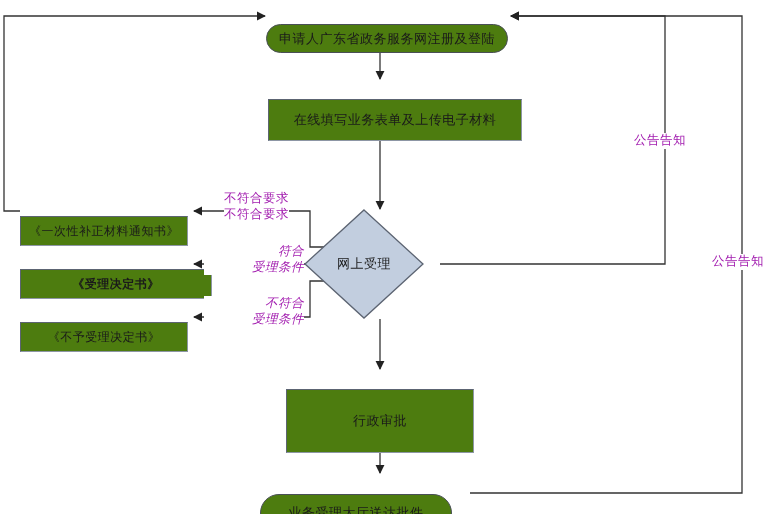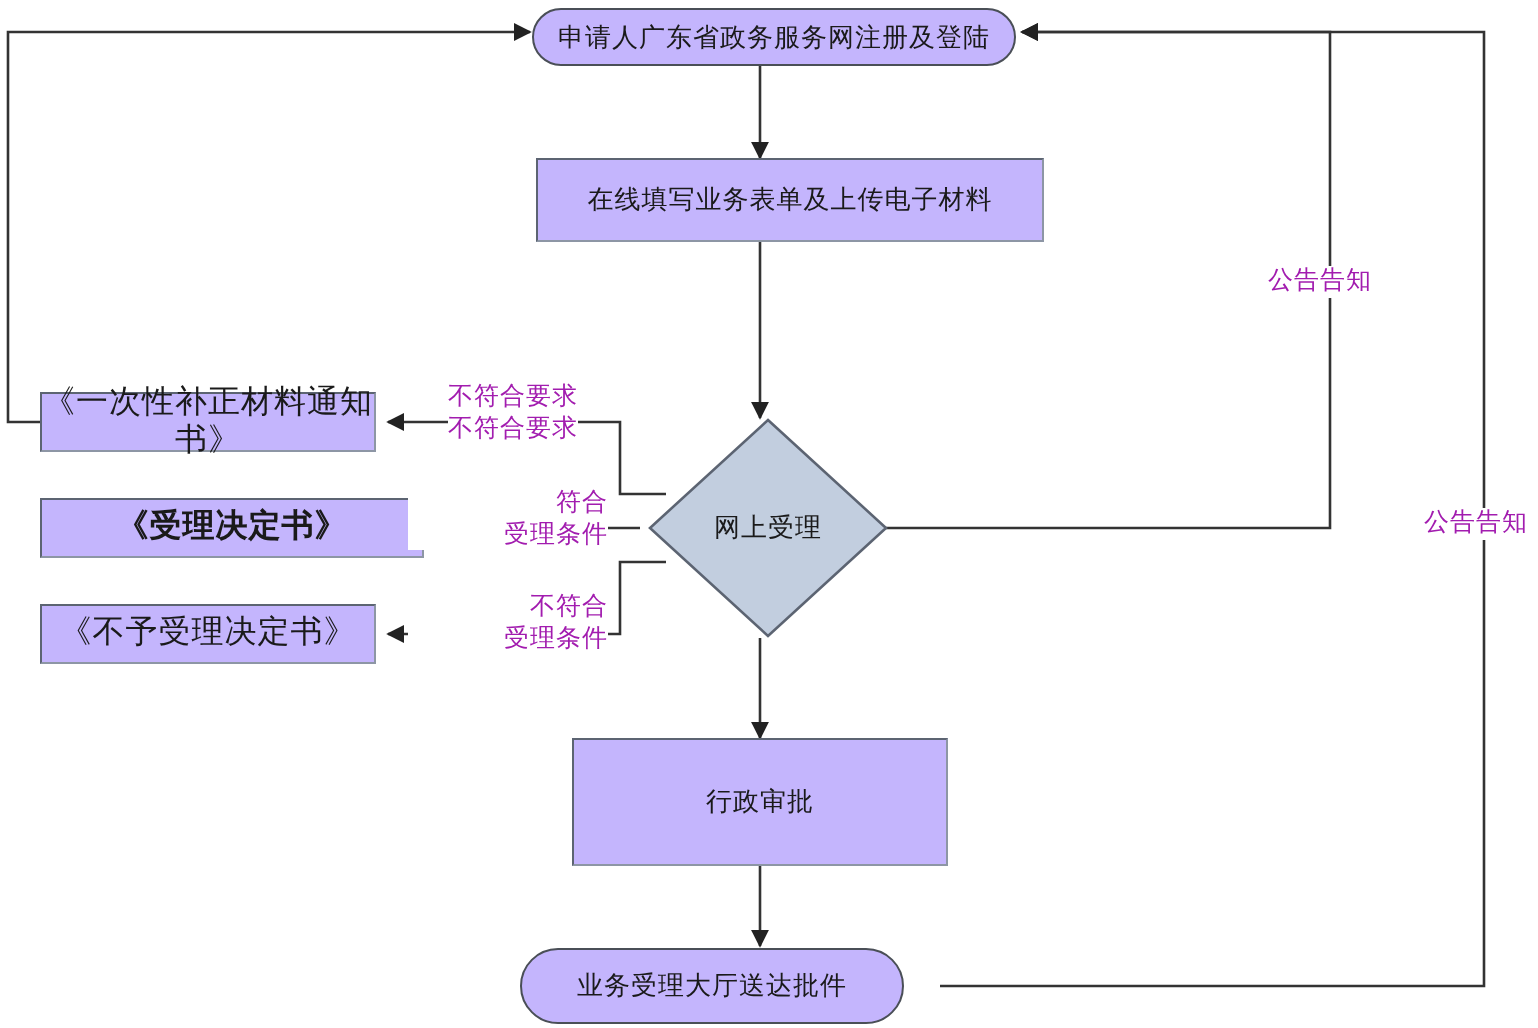--- a/index.html
+++ b/index.html
@@ -20,44 +20,45 @@
   #edges {
     position: absolute;
     left: 0;
     top: 0;
     width: 769px;
     height: 514px;
   }
   .node {
     position: absolute;
     box-sizing: border-box;
-    background: #c4b5fd;
+    background: #4d7c0f;
     border: 1px solid #6d7787;
     display: flex;
     align-items: center;
     justify-content: center;
     text-align: center;
     color: #1a1a1a;
     font-size: 13px;
     letter-spacing: 0.5px;
     line-height: 1.2;
     z-index: 3;
+    margin-top: 20px;
   }
   .node.box {
     border-top-color: #5c6472;
     border-left-color: #5c6472;
     border-right-color: #8d96a5;
     border-bottom-color: #8d96a5;
   }
   .node.stadium {
     border-radius: 999px;
     border-color: #4a4f57;
   }
   .node.small {
-    font-size: 16px;
+    font-size: 12px;
   }
   .diamond-wrap {
     position: absolute;
     z-index: 3;
   }
   .diamond-wrap svg {
     display: block;
   }
   .diamond-label {
     position: absolute;
@@ -77,21 +78,21 @@
     position: absolute;
     font-size: 12.5px;
     color: #a21caf;
     line-height: 1.25;
     letter-spacing: 0.5px;
     white-space: nowrap;
     z-index: 4;
     background: #ffffff;
   }
   .edge-label.center { text-align: center; }
-  .edge-label.right  { text-align: right; }
+  .edge-label.right  { text-align: right; font-style: italic; }
 </style>
 </head>
 <body>
 
 <div id="canvas">
 
   <svg id="edges" viewBox="0 0 769 514" xmlns="http://www.w3.org/2000/svg">
     <defs>
       <marker id="arrow" viewBox="0 0 10 10" refX="9" refY="5" markerWidth="7" markerHeight="7" orient="auto-start-reverse">
         <path d="M 0 0 L 10 5 L 0 10 z" fill="#222222"></path>
@@ -119,21 +120,21 @@
 
       <path d="M 470 493 L 742 493 L 742 16 L 511 16" marker-end="url(#arrow)"></path>
 
     </g>
   </svg>
 
   <div class="node stadium" style="left:266px; top:4px; width:242px; height:29px;">申请人广东省政务服务网注册及登陆</div>
 
   <div class="node box" style="left:268px; top:79px; width:254px; height:42px;">在线填写业务表单及上传电子材料</div>
 
-  <div class="diamond-wrap" style="left:324px; top:209px; width:120px; height:110px;text-align:right;">
+  <div class="diamond-wrap" style="left:304px; top:209px; width:120px; height:110px;text-align:right;">
     <svg width="120" height="110" viewBox="0 0 120 110" xmlns="http://www.w3.org/2000/svg">
       <polygon points="60,1 119,55 60,109 1,55" fill="#c2cedf" stroke="#5c6472" stroke-width="1.3"></polygon>
     </svg>
     <div class="diamond-label">网上受理</div>
   </div>
 
   <div class="node box small" style="left:20px; top:196px; width:168px; height:30px;">《一次性补正材料通知书》</div>
 
   <div class="node box small" style="left:20px; top:249px; width:192px; height:30px;font-weight:bold;">《受理决定书》</div>
 

